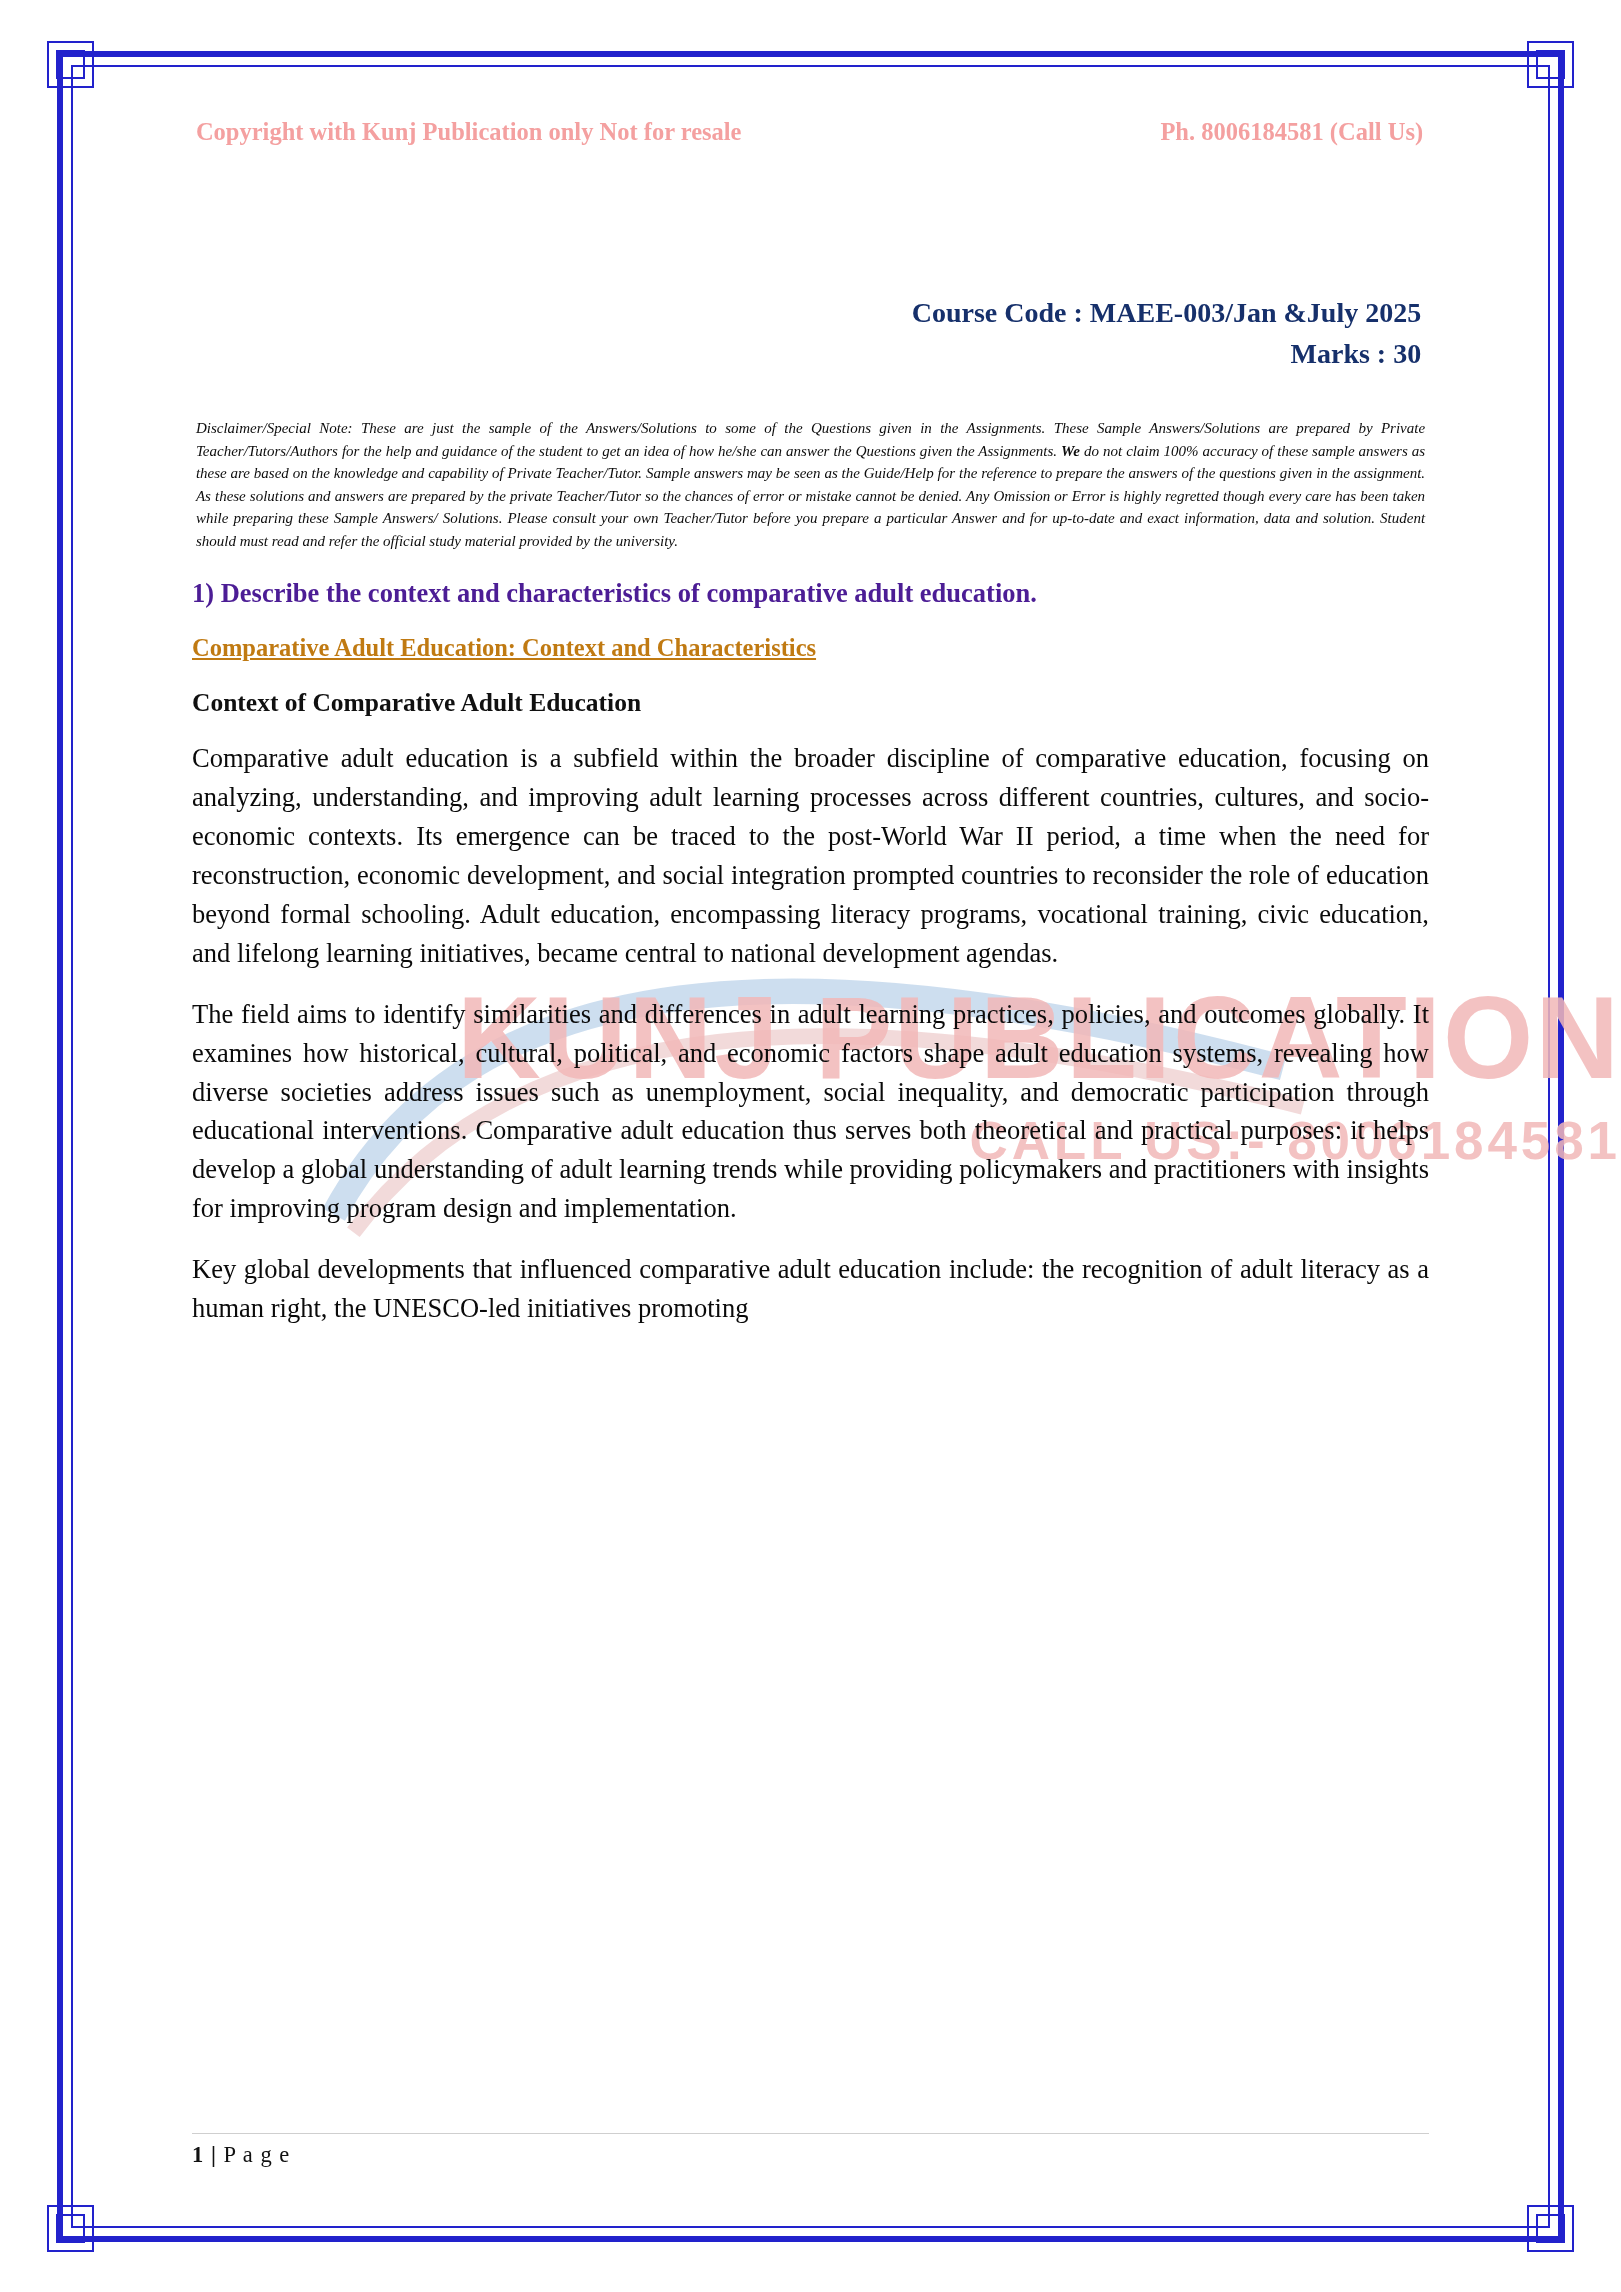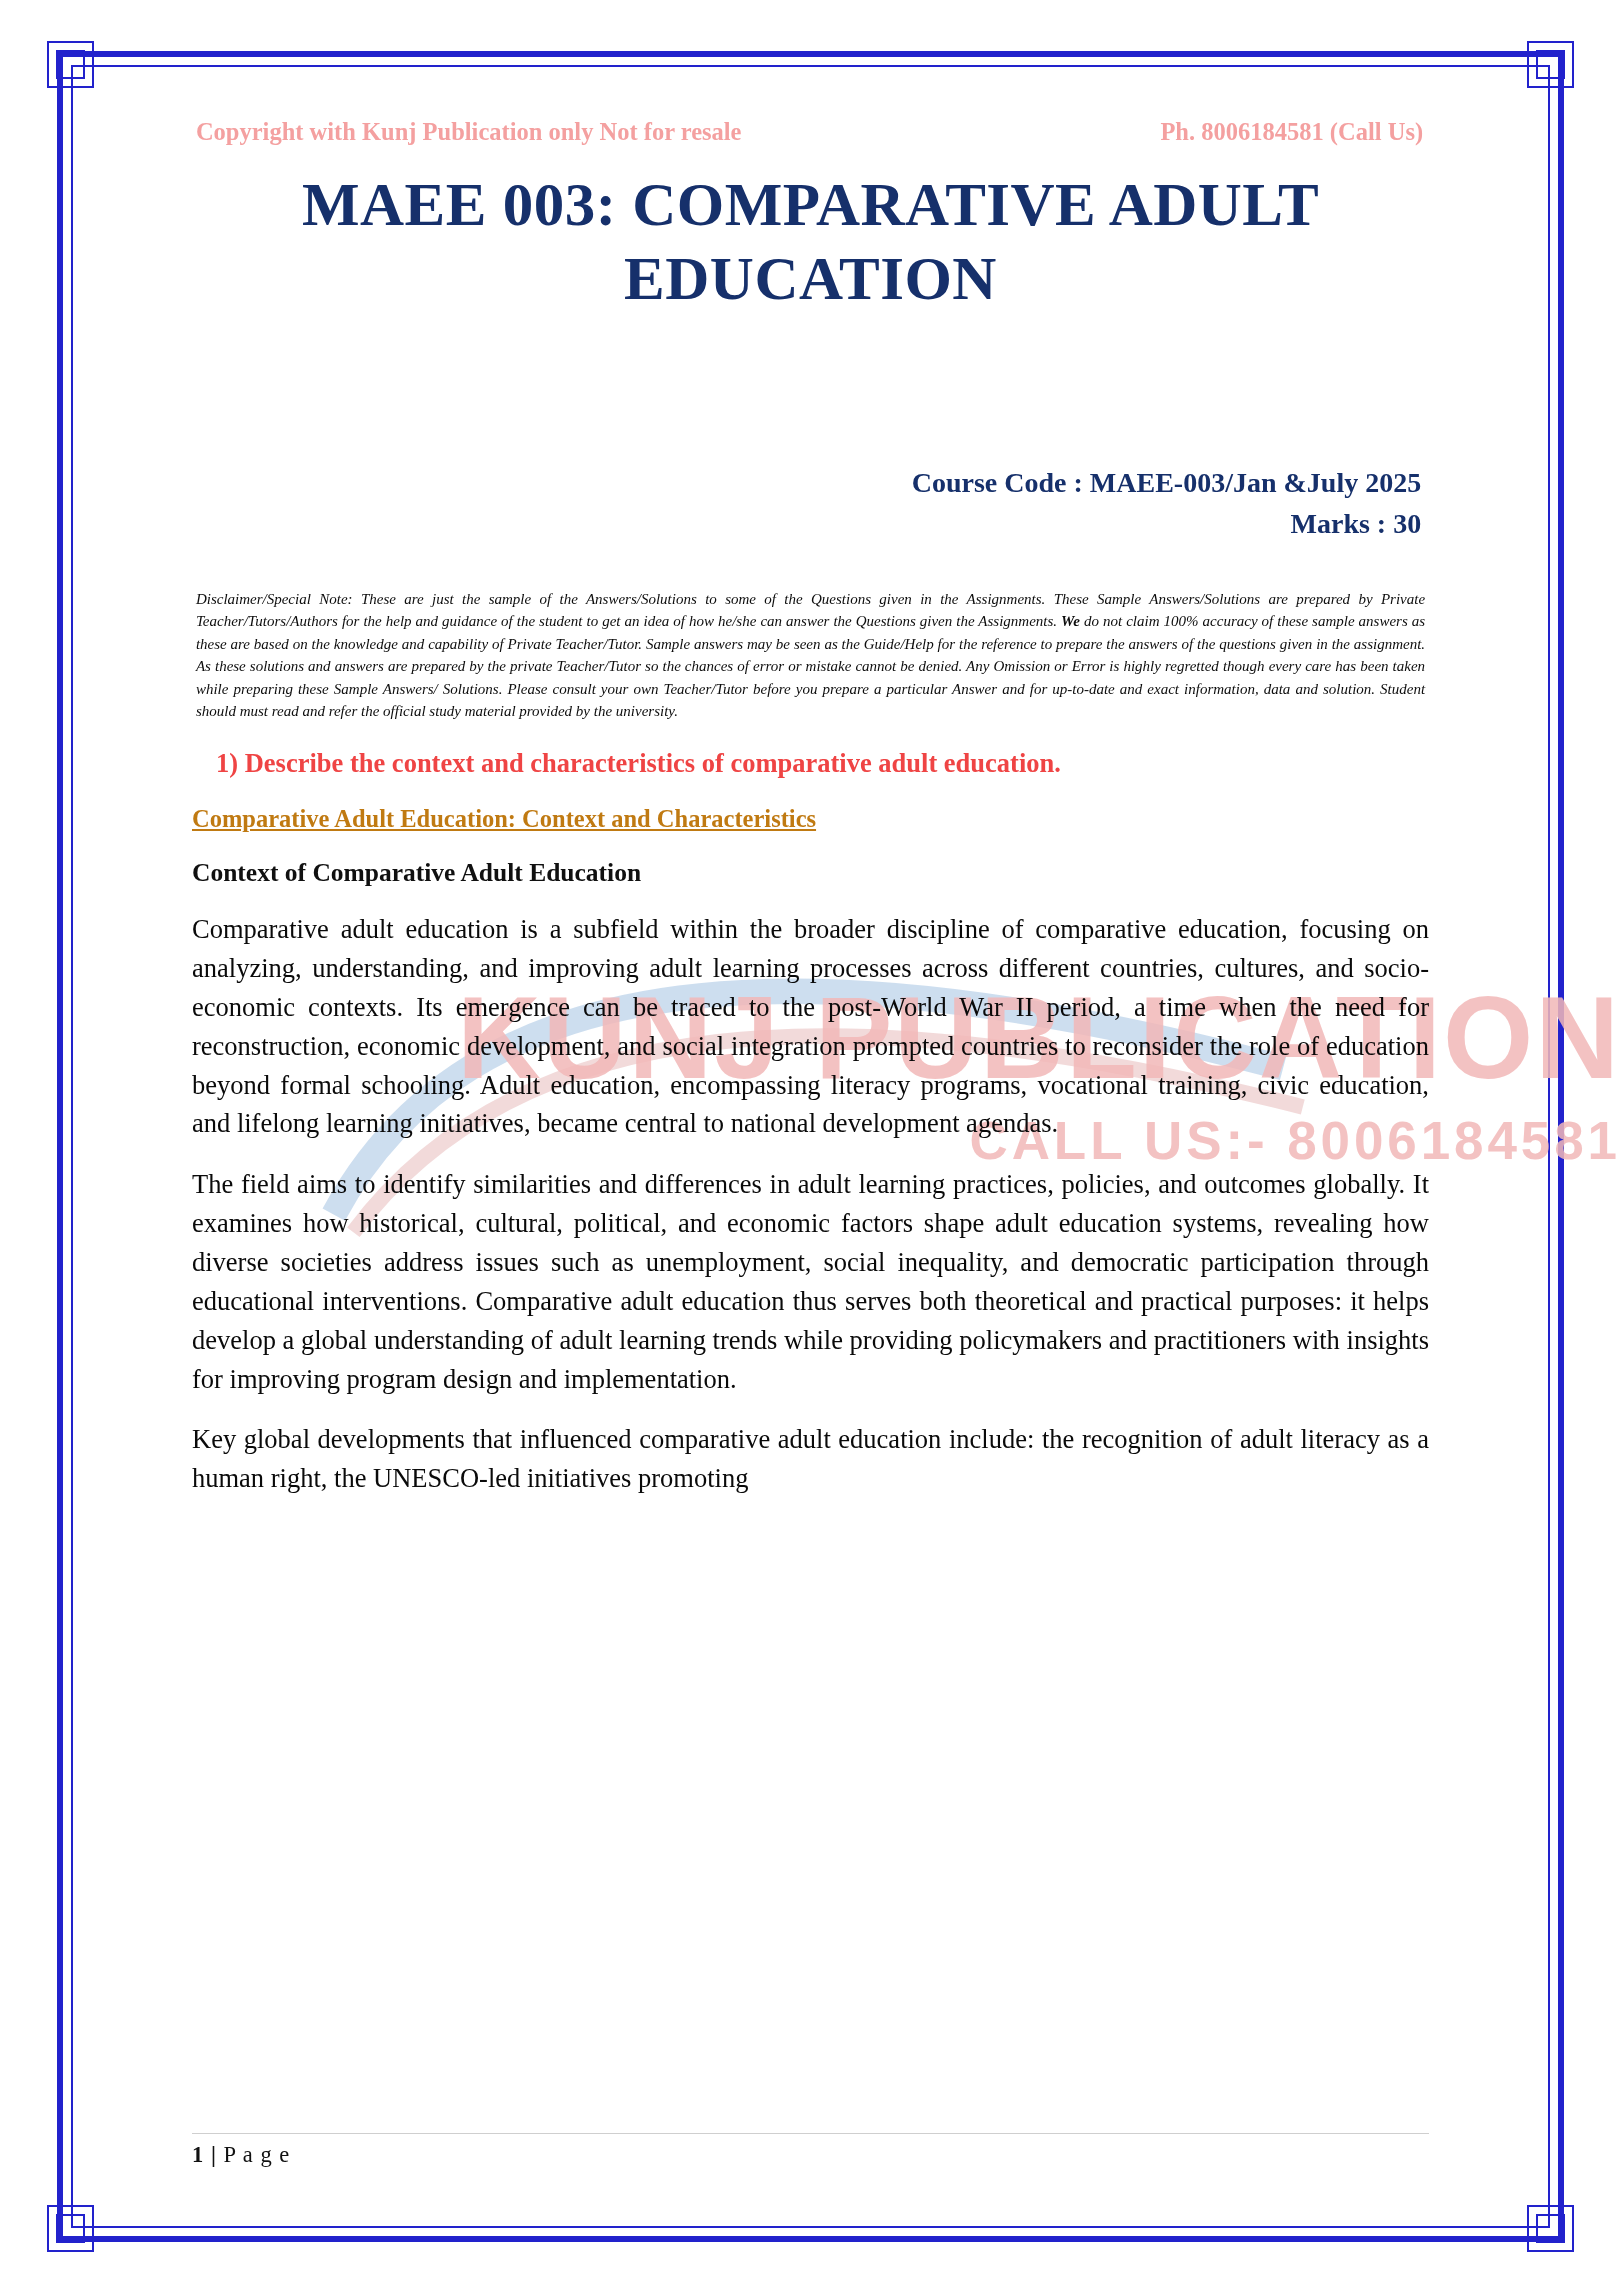--- a/index.html
+++ b/index.html
@@ -148,22 +148,21 @@
     font-weight: bold;
     font-size: 28px;
     color: #2b5c1f;
   }
 
   .question {
     margin-top: 25.5px;
     font-family: "Liberation Serif", serif;
     font-weight: bold;
     font-size: 26.5px;
-    color: #ef4444;
-    margin-left: 24px;
+    color: #4c1d95;
   }
 
   .sub-head {
     margin-top: 25.5px;
     font-family: "Liberation Serif", serif;
     font-weight: bold;
     font-size: 24.5px;
     color: #c07a12;
     text-decoration: underline;
   }
@@ -225,21 +224,20 @@
     <div class="wm-line2">CALL US:- 8006184581</div>
   </div>
 
   <div class="content">
 
     <div class="copyright">
       <span>Copyright with Kunj Publication only Not for resale</span>
       <span>Ph. 8006184581 (Call Us)</span>
     </div>
 
-    <div class="doc-title">MAEE 003: COMPARATIVE ADULT EDUCATION</div>
 
     <div class="meta">
       <div>Course Code : MAEE-003/Jan &amp;July 2025</div>
       <div>Marks : 30</div>
     </div>
 
     <div class="disclaimer">
       <span>Disclaimer/Special Note: These are just the sample of the Answers/Solutions to some of the Questions given in the Assignments. These Sample Answers/Solutions are prepared by Private Teacher/Tutors/Authors for the help and guidance of the student to get an idea of how he/she can answer the Questions given the Assignments. </span><b>We</b><span> do not claim 100% accuracy of these sample answers as these are based on the knowledge and capability of Private Teacher/Tutor. Sample answers may be seen as the Guide/Help for the reference to prepare the answers of the questions given in the assignment. As these solutions and answers are prepared by the private Teacher/Tutor so the chances of error or mistake cannot be denied. Any Omission or Error is highly regretted though every care has been taken while preparing these Sample Answers/ Solutions. Please consult your own Teacher/Tutor before you prepare a particular Answer and for up-to-date and exact information, data and solution. Student should must read and refer the official study material provided by the university.</span>
     </div>
 

